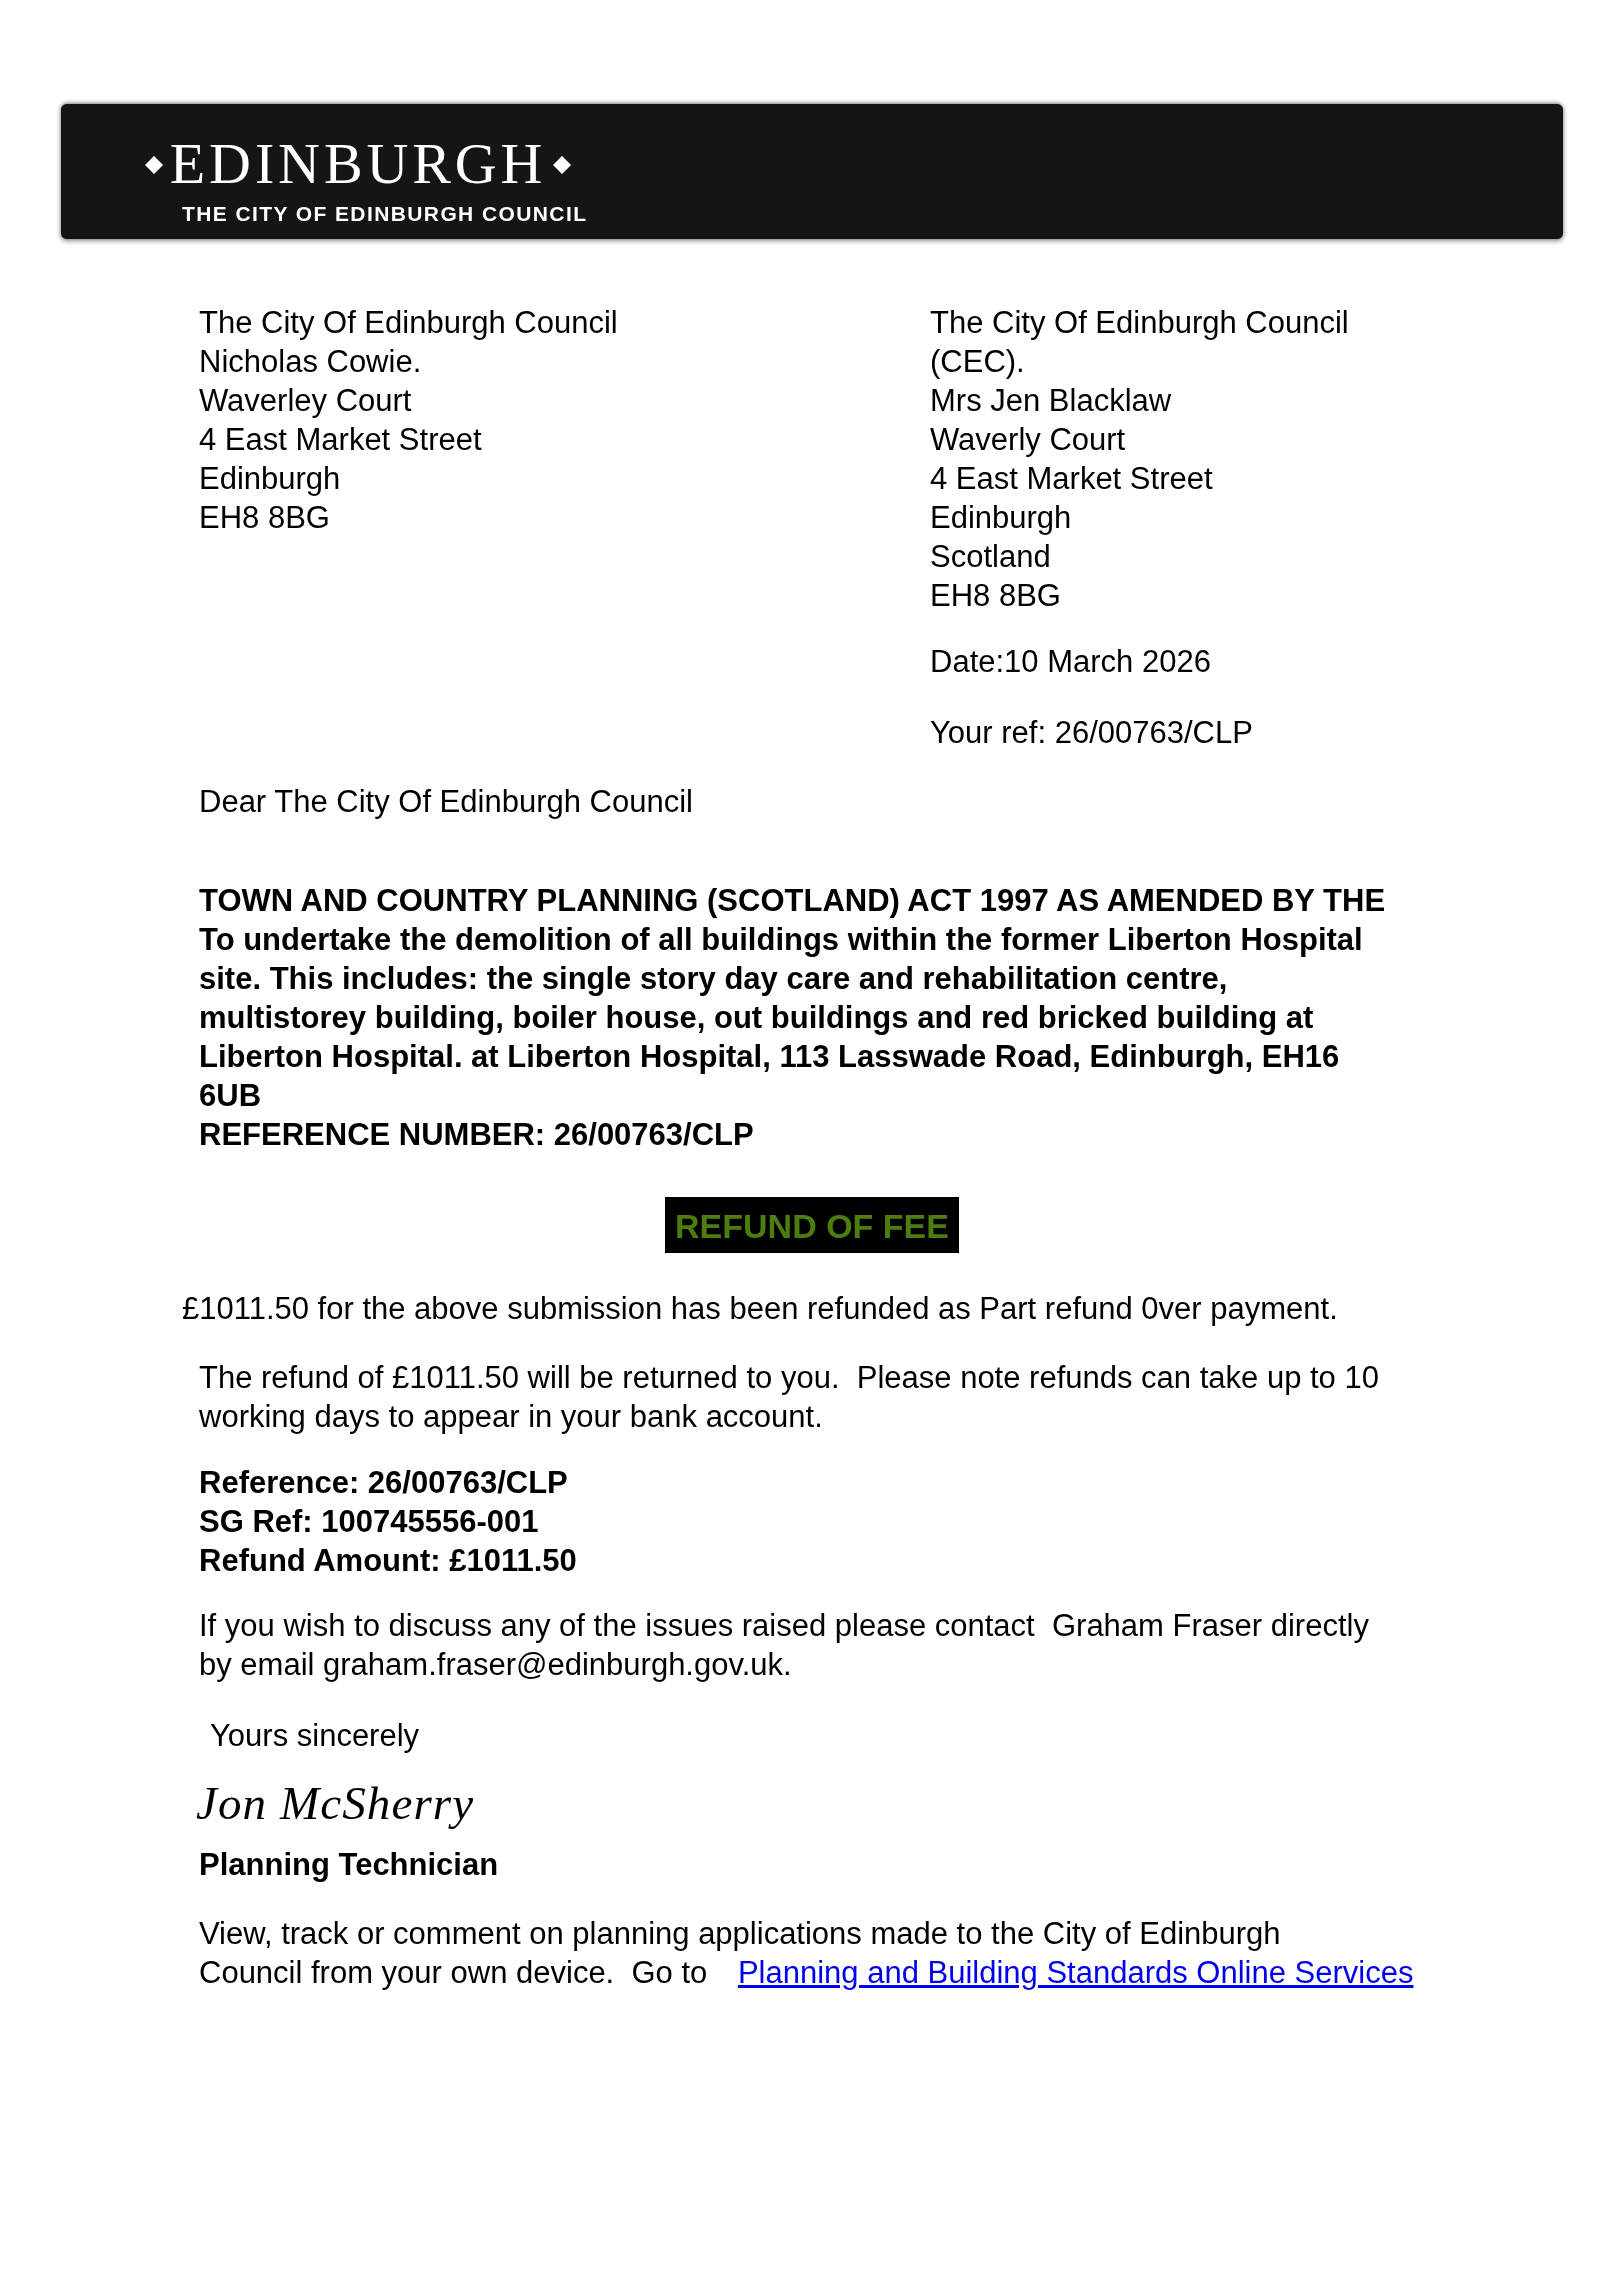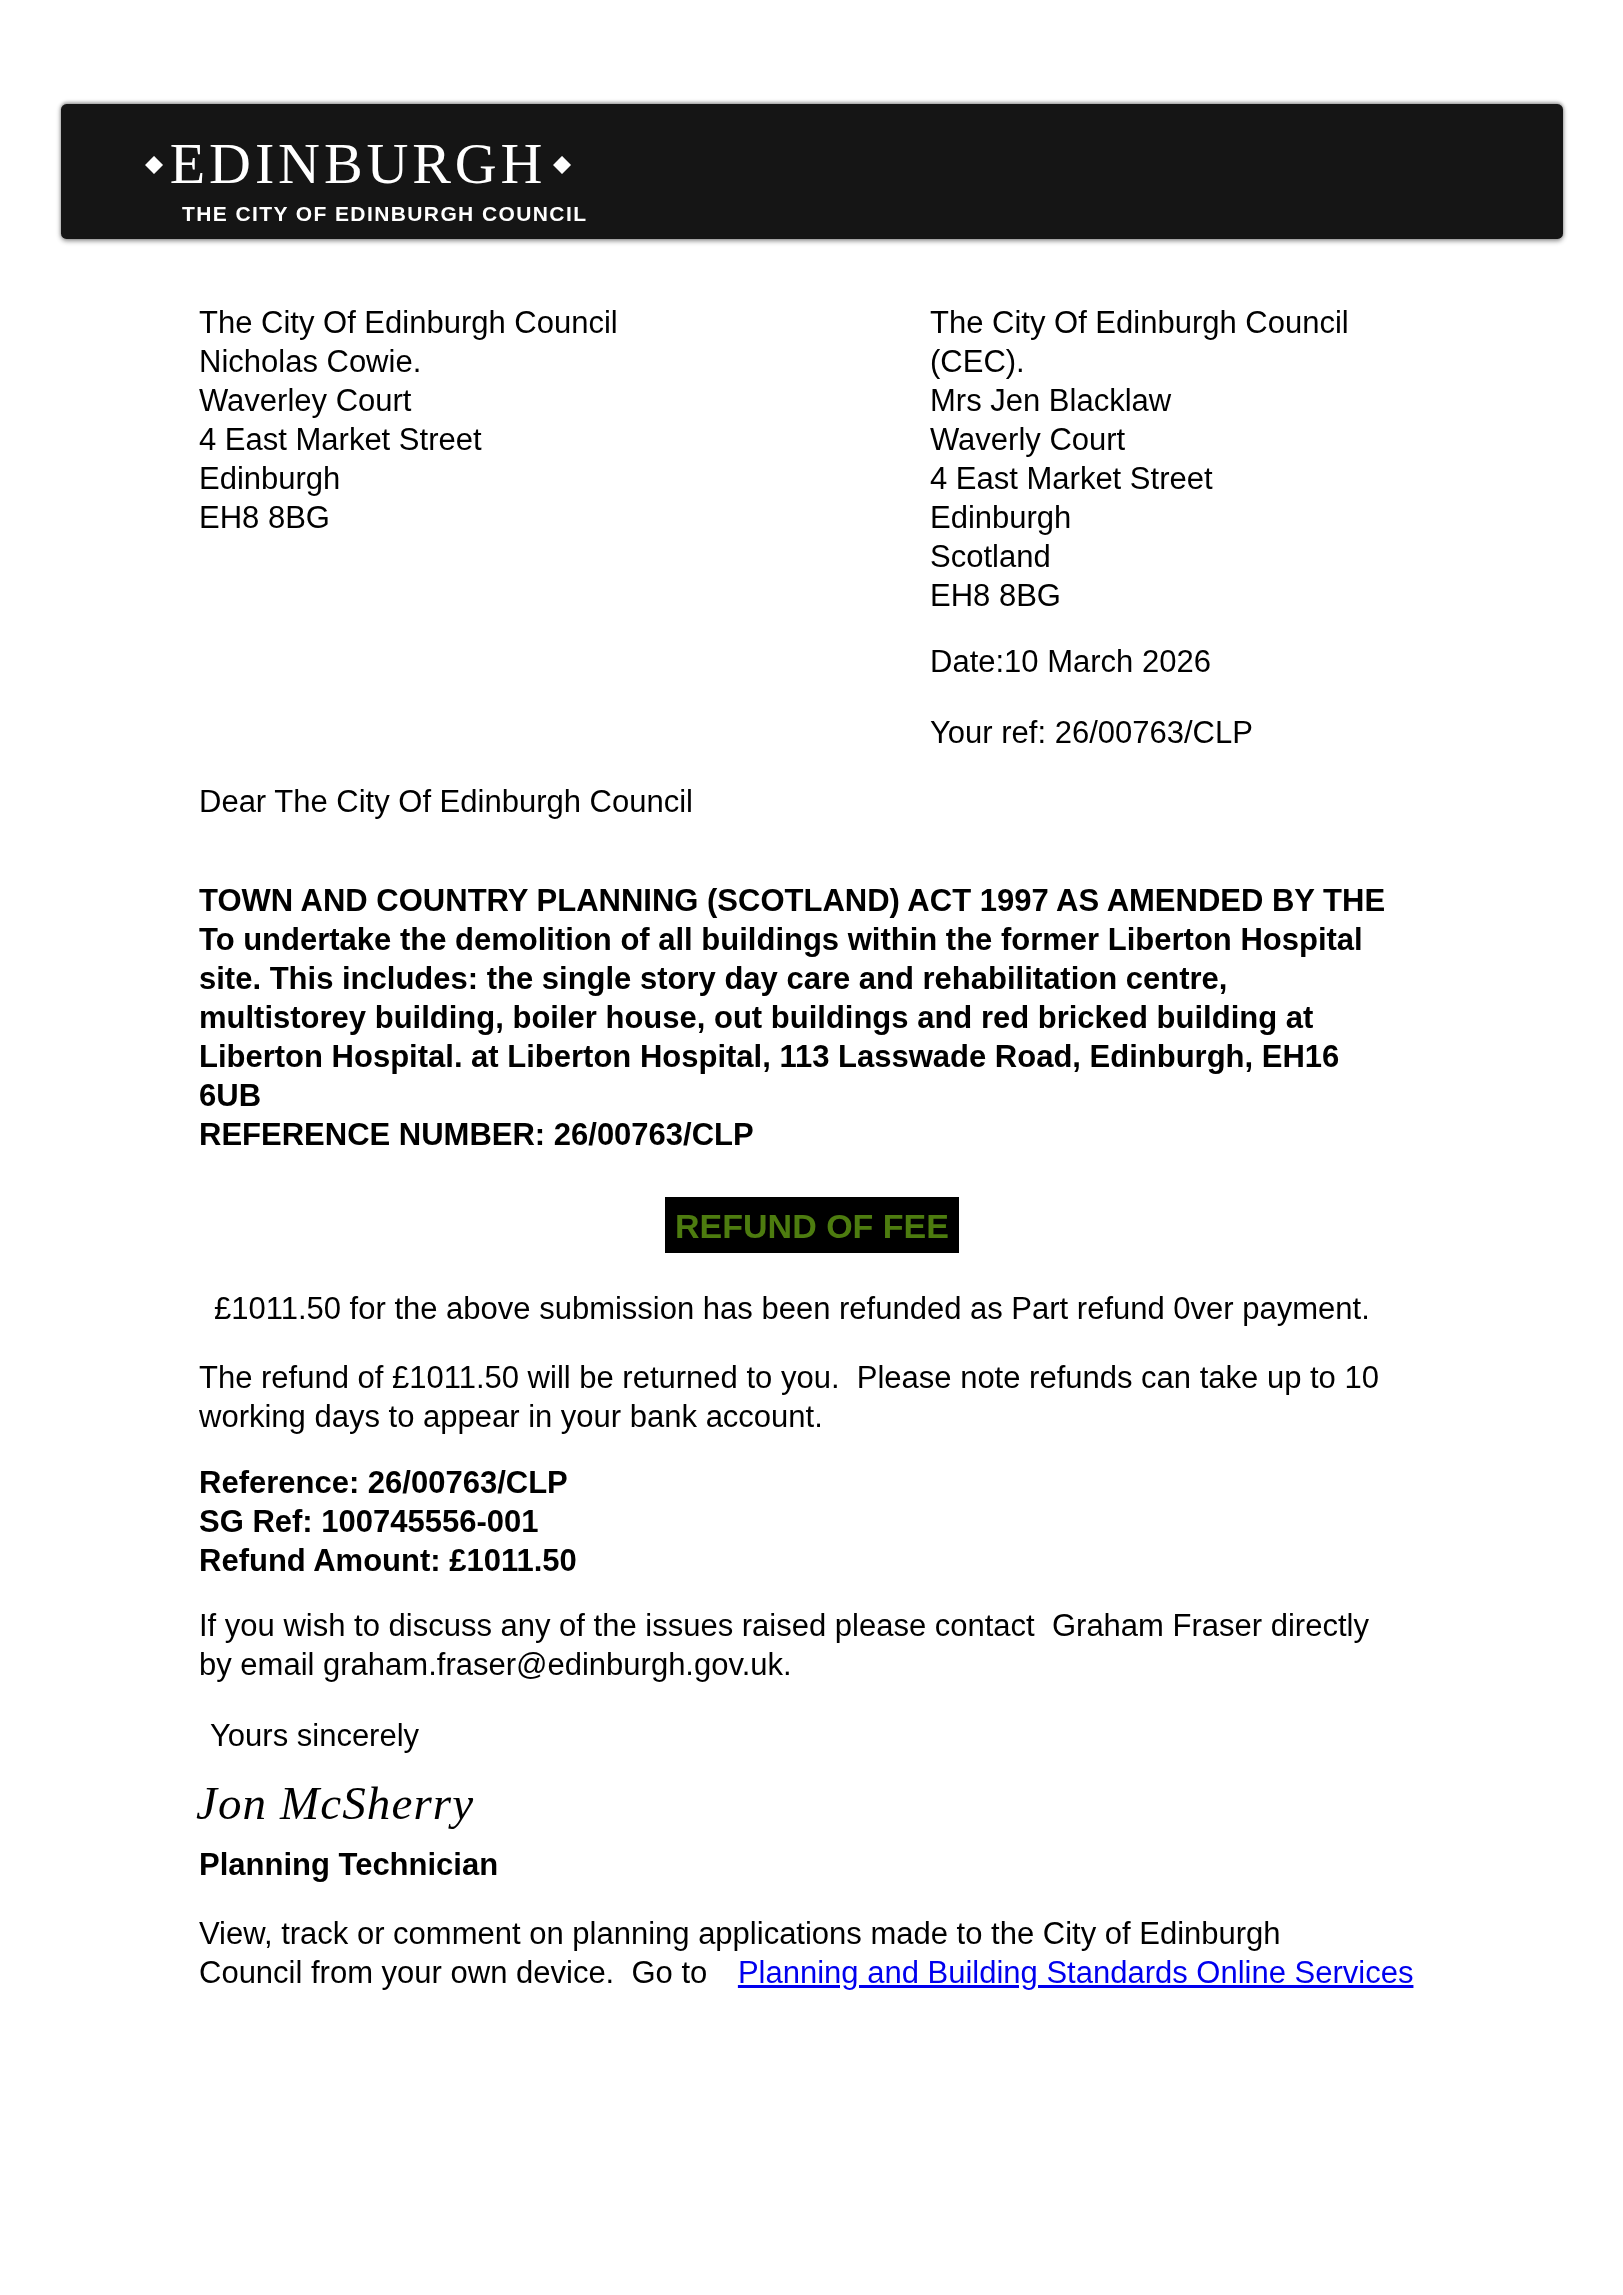--- a/index.html
+++ b/index.html
@@ -55,21 +55,21 @@
     position: absolute; left: 0; top: 1197px;
     width: 100%; text-align: center;
   }
   .refund-heading {
     display: inline-block;
     font-weight: bold;
     font-size: 34px;
     line-height: 1;
     padding: 12.3px 10px 10px 10px;
   }
-  .para-1  { position: absolute; left: 214px; top: 1289px; }
+  .para-1  { position: absolute; left: 182px; top: 1289px; }
   .para-2  { position: absolute; left: 199px; top: 1358px; }
   .refs    { position: absolute; left: 199px; top: 1463px; font-weight: bold; }
   .contact { position: absolute; left: 199px; top: 1606px; }
   .valediction { position: absolute; left: 210px; top: 1716px; }
   .signature {
     position: absolute; left: 196px; top: 1747px;
     font-family: cursive;
     font-style: italic;
     font-size: 47px;
     line-height: 1.2;

